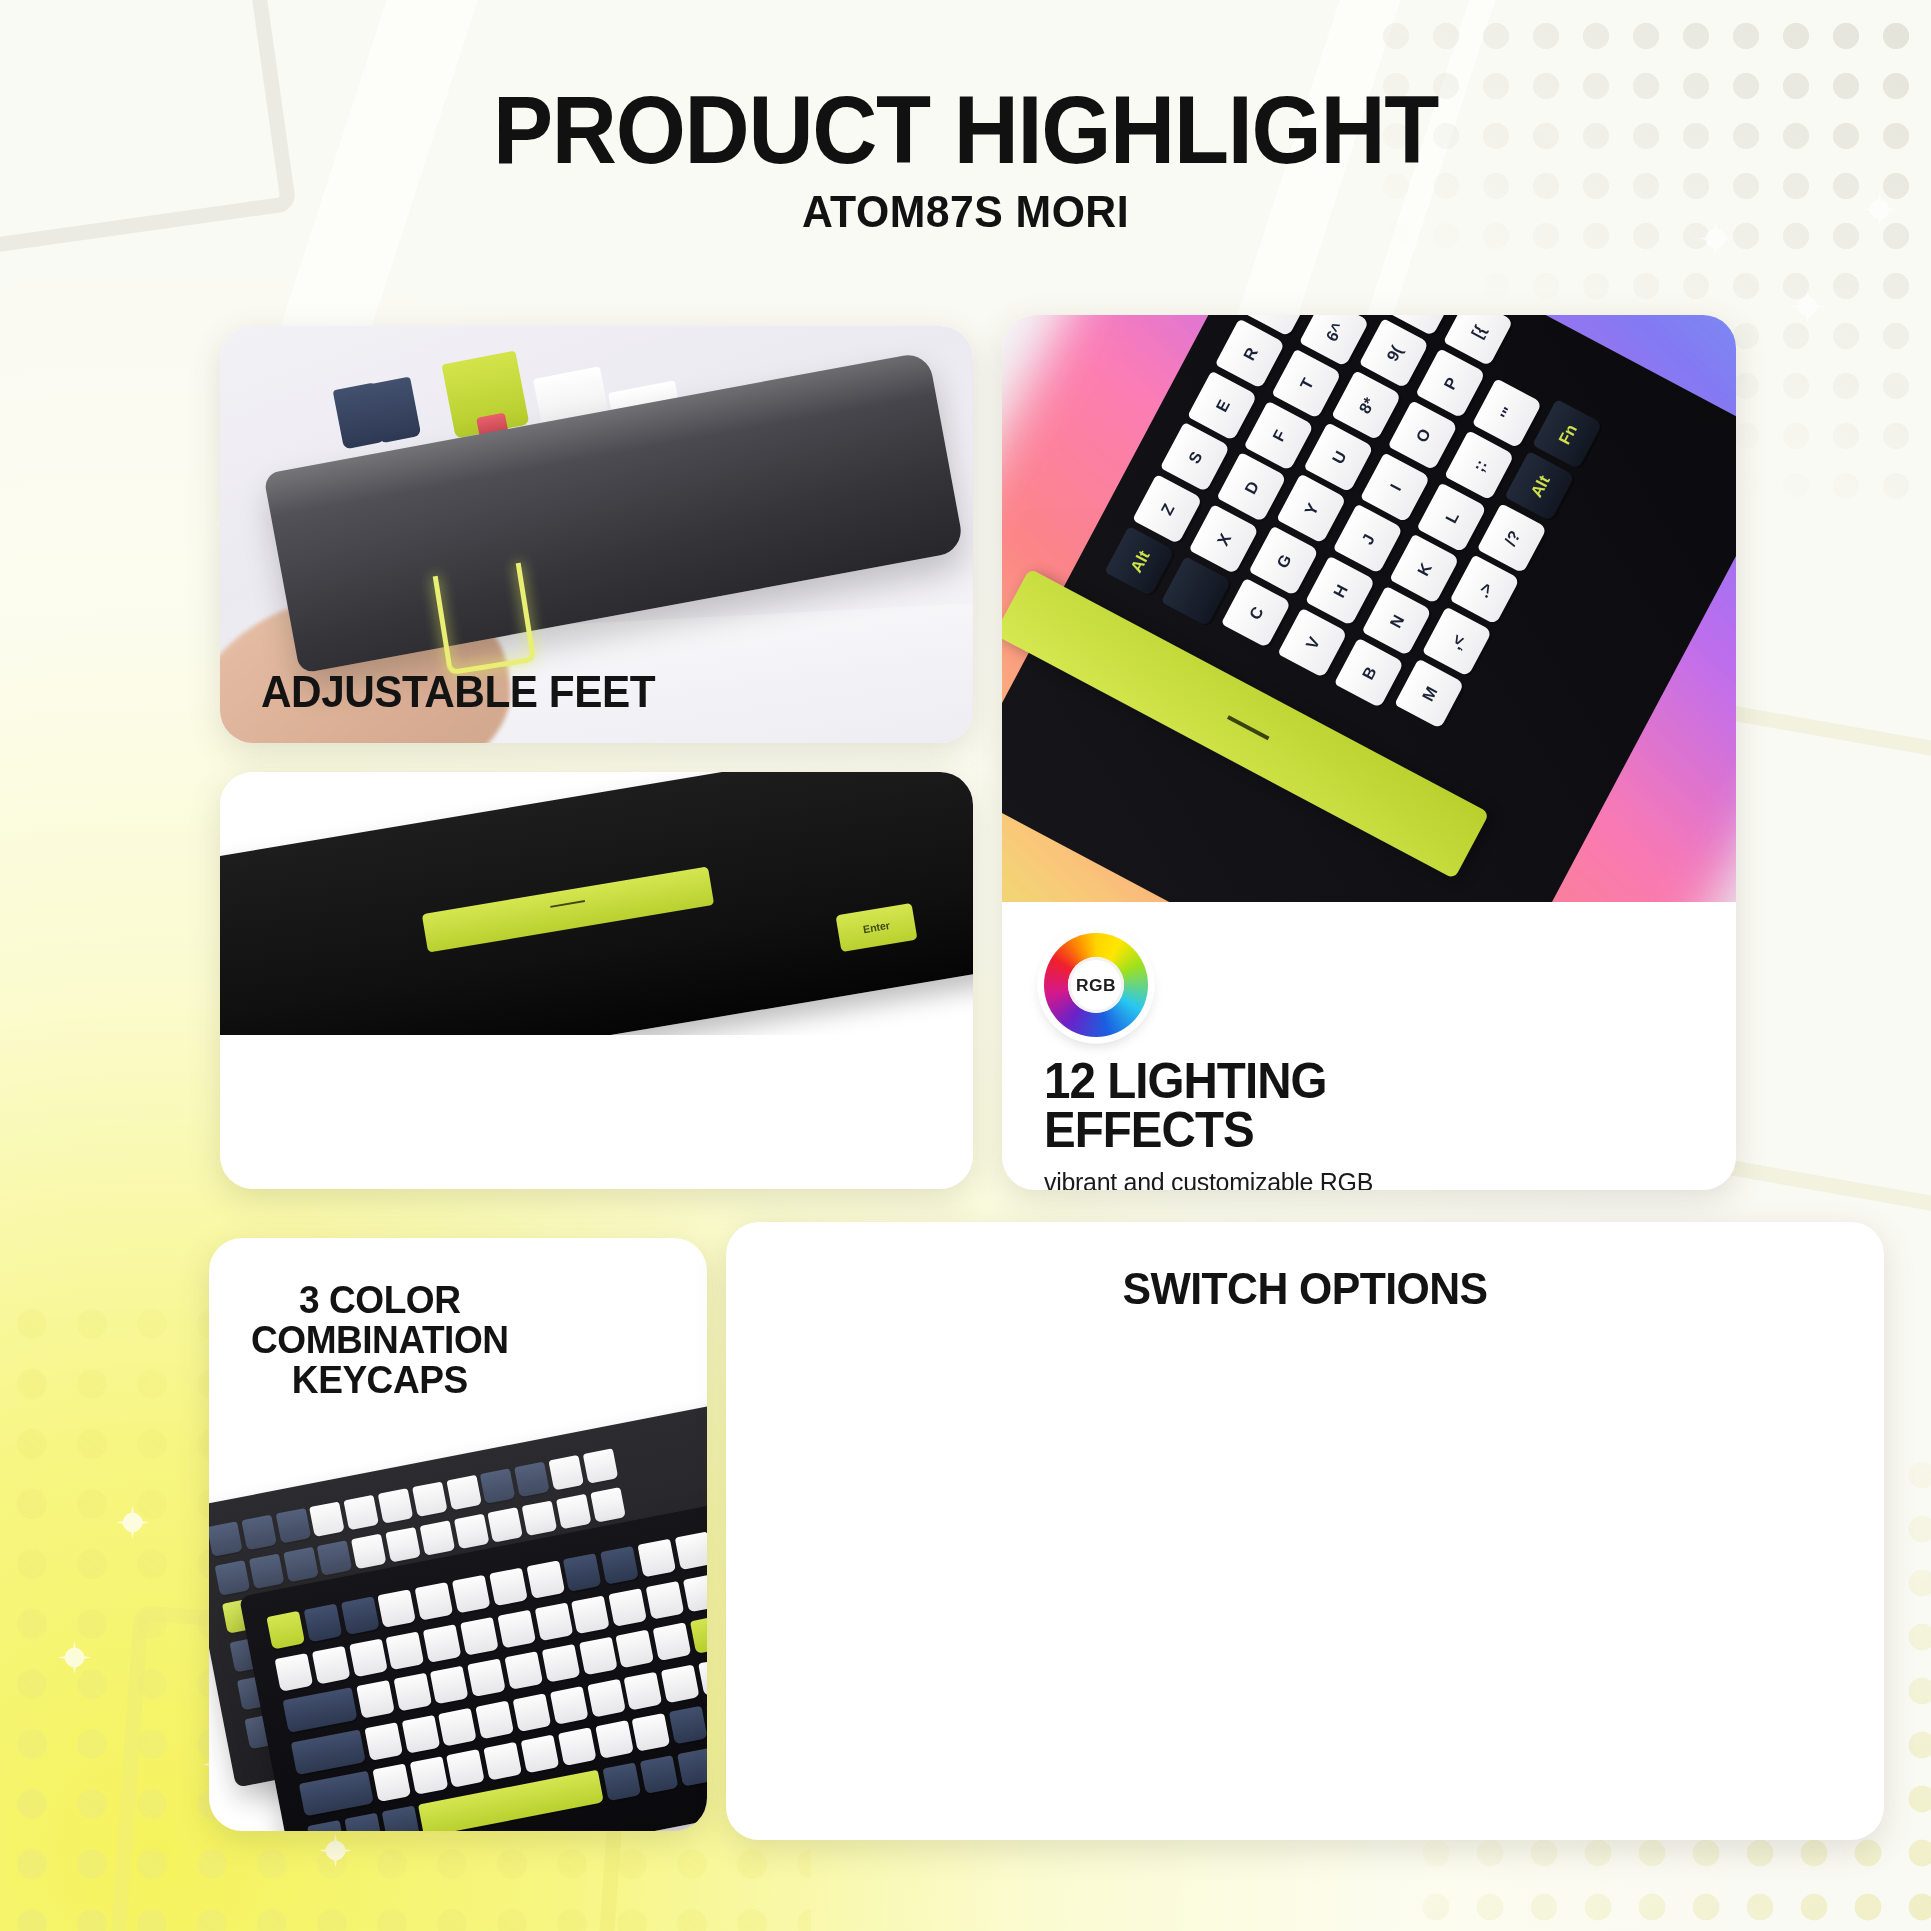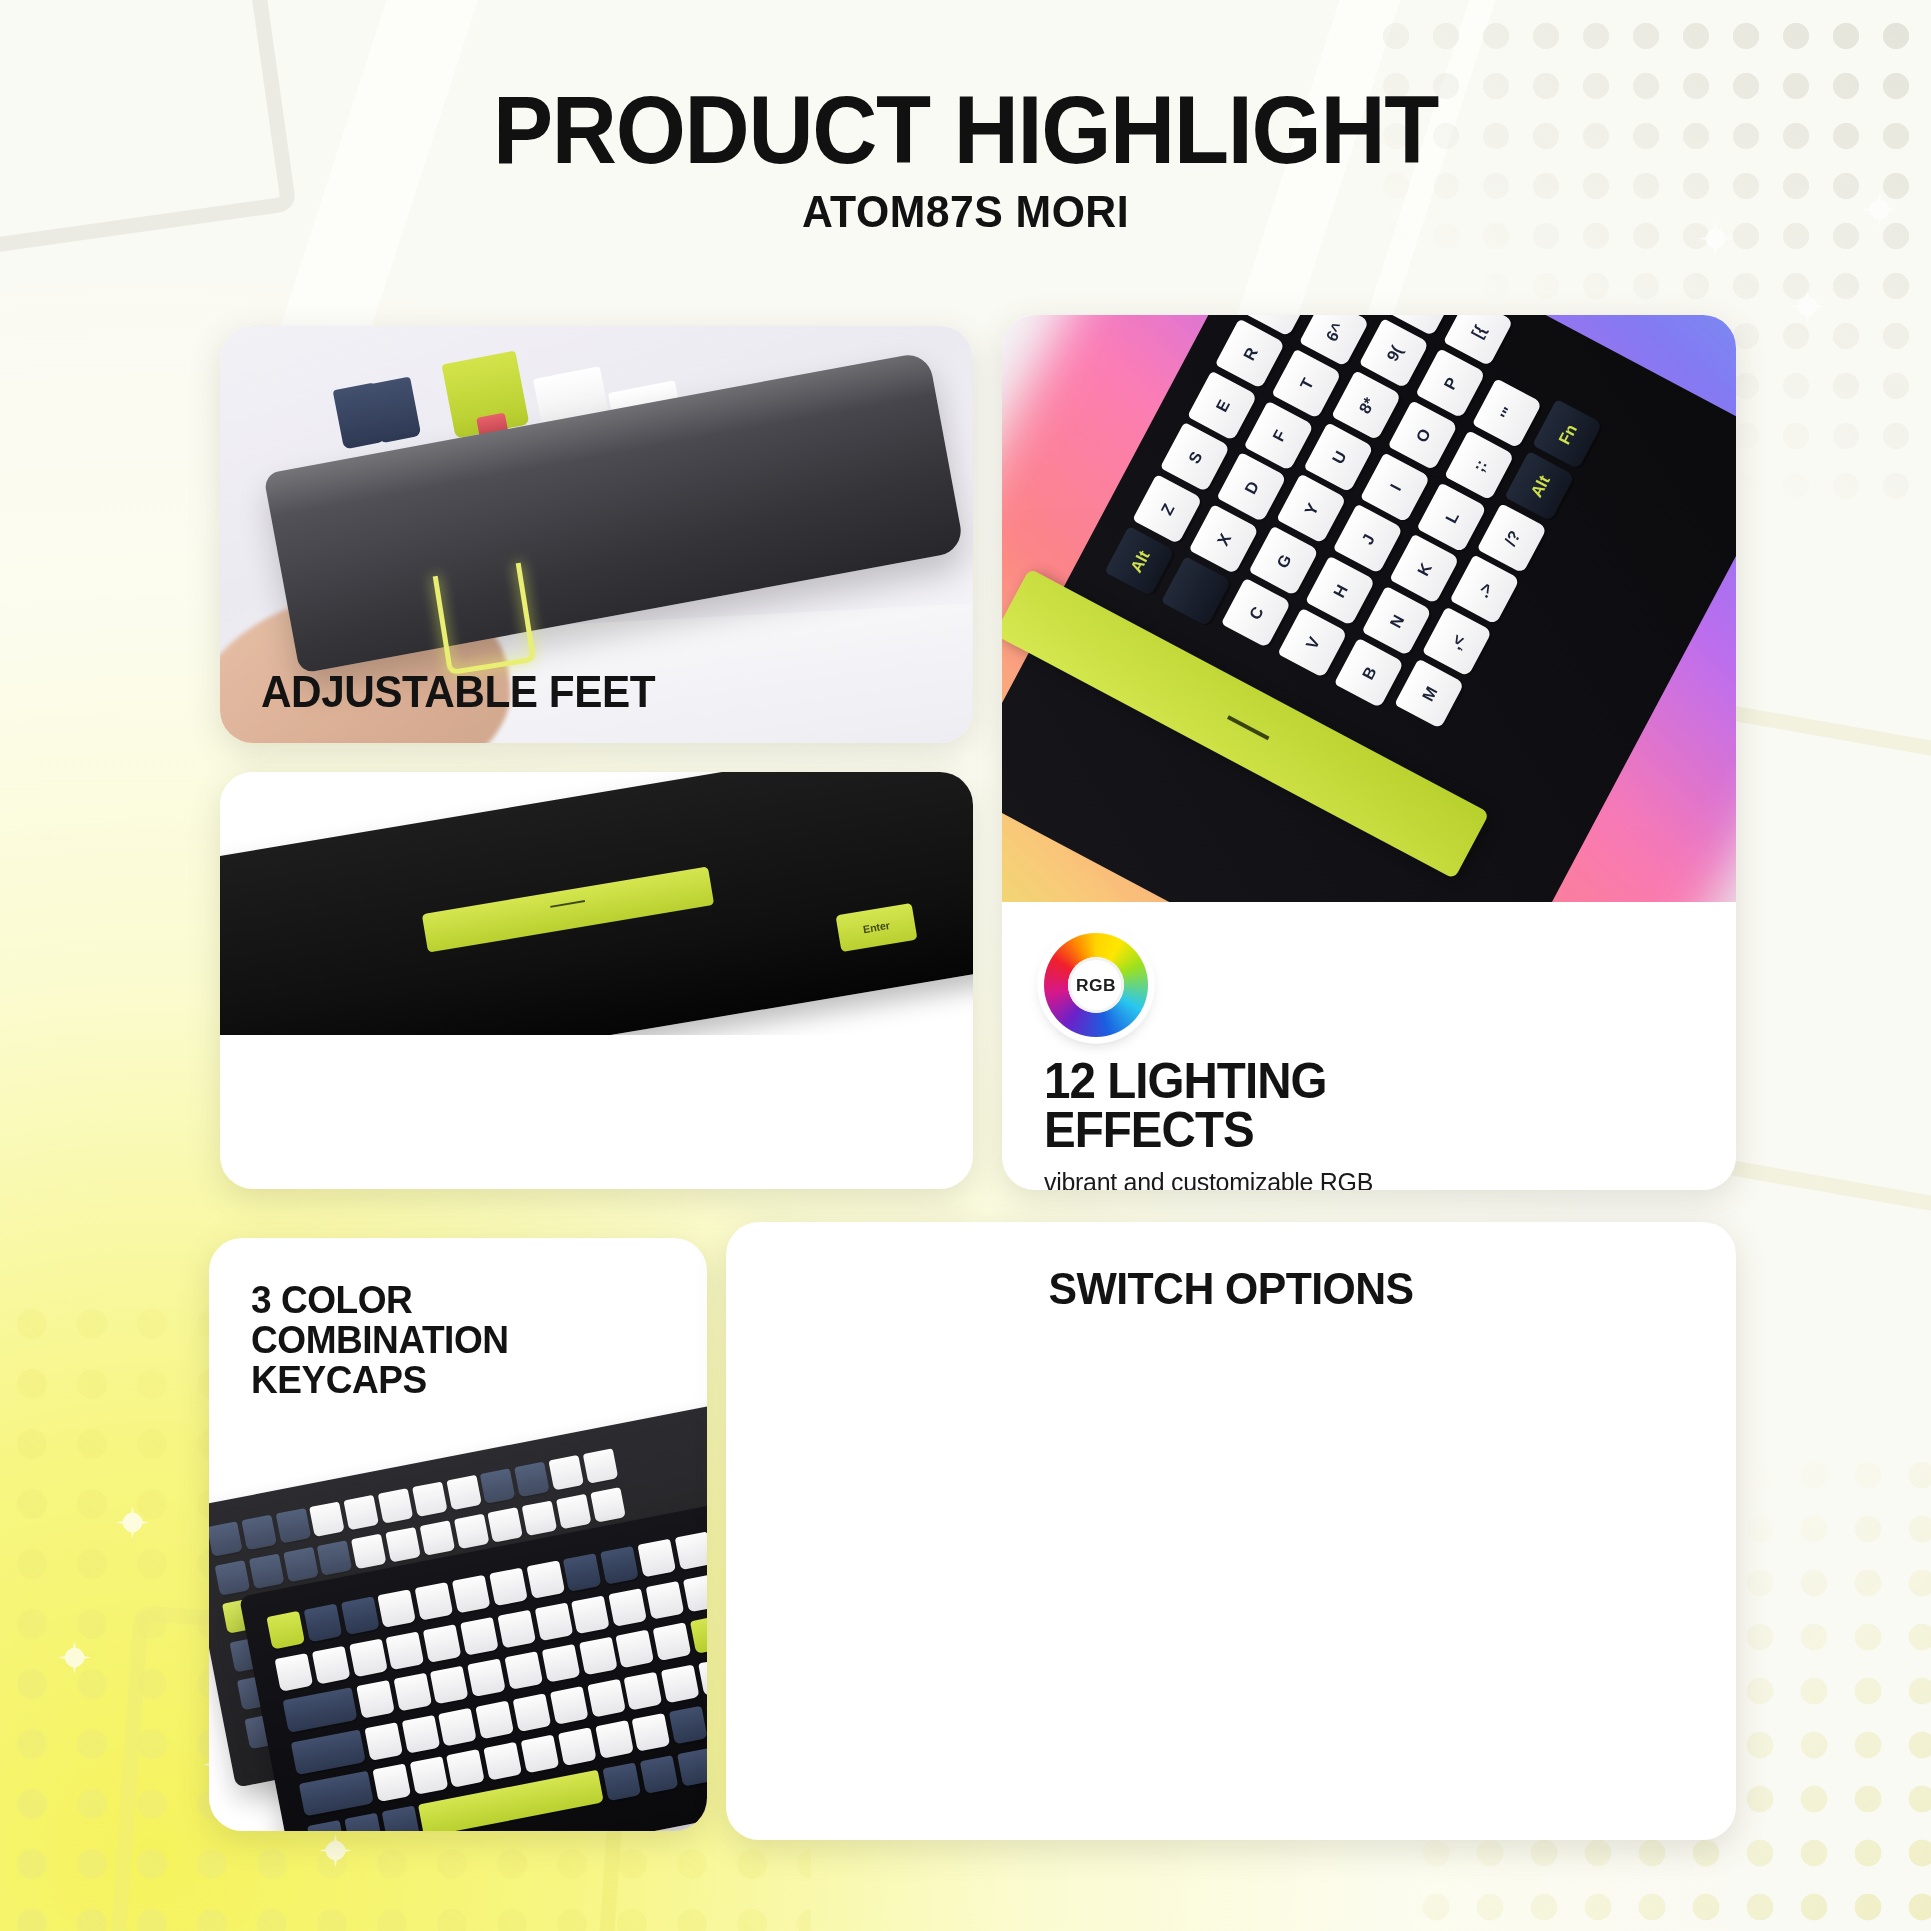--- a/index.html
+++ b/index.html
@@ -192,42 +192,42 @@
     width:56px;height:56px;border-radius:50%;background:#fff;
     display:flex;align-items:center;justify-content:center;
     font-size:17.4px;font-weight:800;color:#1d1d1d;letter-spacing:0.5px;
     box-shadow:inset 0 0 0 2.9px #f2f2f2;
   }
   .rgb-text{position:absolute;left:42px;top:742px;}
   .rgb-h{font-size:50px;font-weight:900;color:#131313;line-height:.98;letter-spacing:-1px;transform:scaleX(.95);transform-origin:left;}
   .rgb-p{margin-top:11.6px;font-size:26px;color:#1a1a1a;letter-spacing:-0.3px;transform:scaleX(.96);transform-origin:left;}
 
   
-  .card-keycaps{left:209px;top:1238px;width:498px;height:593px;}
+  .card-keycaps{left:209px;top:1238px;width:498px;height:593px;text-align:center;}
   .kc-text{position:absolute;left:42px;top:42px;z-index:3;}
   .kc-h{font-size:39px;font-weight:900;color:#131313;line-height:1.02;letter-spacing:-0.5px;transform:scaleX(.95);transform-origin:left;}
   .kc-photo{position:absolute;left:0;right:-174px;top:193px;bottom:0;overflow:visible;}
   .kbd3{
     position:absolute;width:599px;height:309px;border-radius:9.7px;
     background:linear-gradient(180deg,#15151a 0%,#0a0a0d 100%);
     transform:rotate(-11deg);box-shadow:0 15.4px 29px rgba(0,0,0,.25);
   }
   .kbd3.back{left:-29px;top:9.7px;opacity:.9;transform:rotate(-11deg) scale(.92);}
   .kbd3.front{left:54px;top:106px;}
   .kbd3 .row{position:absolute;display:flex;gap:4.8px;}
   .kbd3 .k{width:33px;height:33px;border-radius:3.9px 3.9px 5.8px 5.8px;
     background:linear-gradient(180deg,#fdfdfd,#e6e6e9);
     box-shadow:0 1.9px 0 rgba(0,0,0,.22);}
   .kbd3 .k.n{background:linear-gradient(180deg,#42506e,#2d3850);}
   .kbd3 .k.l{background:linear-gradient(180deg,#d5e650,#b9d02f);}
   .kbd3 .k.w2{width:70px;}
   .kbd3 .k.sp{width:183px;}
 
   
-  .card-switch{left:726px;top:1222px;width:1010px;height:618px;}
+  .card-switch{left:726px;top:1222px;width:1158px;height:618px;}
   .sw-title{position:absolute;left:0;right:0;top:41px;text-align:center;
     font-size:45px;font-weight:900;color:#131313;letter-spacing:-0.6px;transform:scaleX(.95);}
   .sw-wrap{position:absolute;left:0;right:0;top:124px;display:flex;justify-content:center;gap:185px;}
   .sw-col{width:290px;text-align:center;}
   .sw-img{height:280px;display:flex;align-items:center;justify-content:center;}
   .switch{
     position:relative;width:162px;height:162px;border-radius:11.6px;
     background:linear-gradient(145deg,rgba(250,250,252,.95),rgba(214,214,222,.88));
     box-shadow:inset 0 0 17.4px rgba(255,255,255,.9), 0 15.4px 25px rgba(0,0,0,.18);
     transform:rotate(-9deg);

